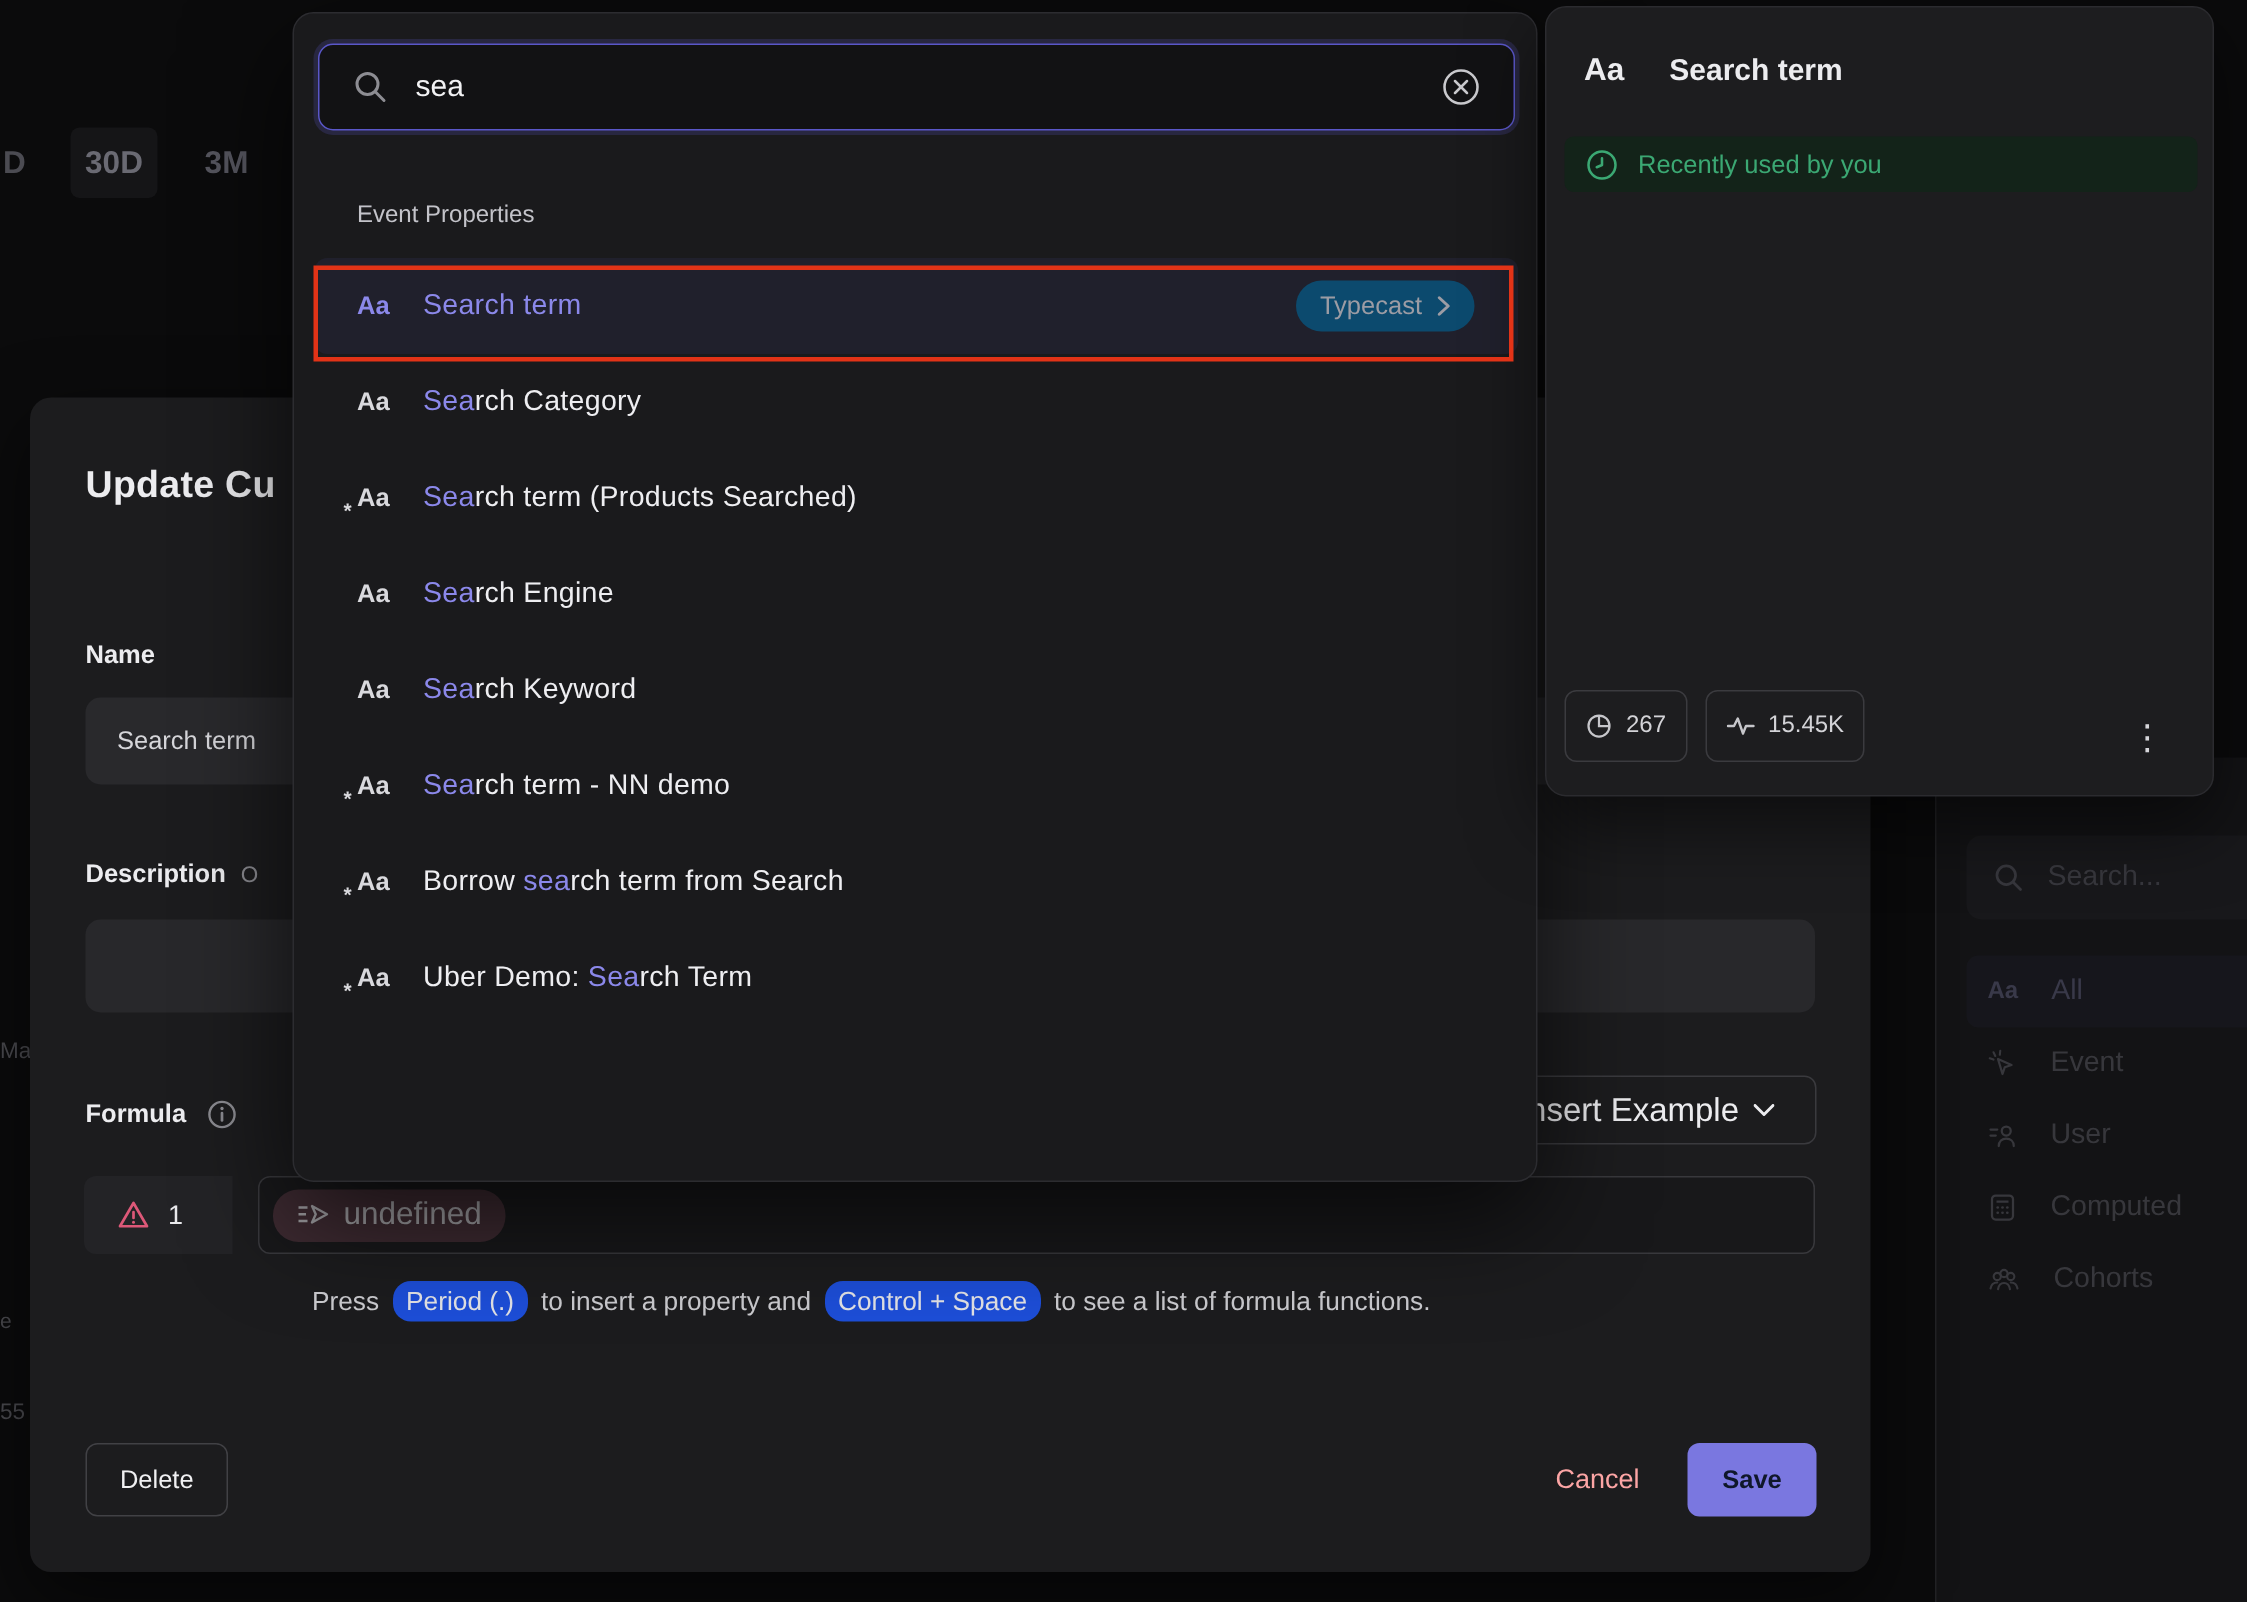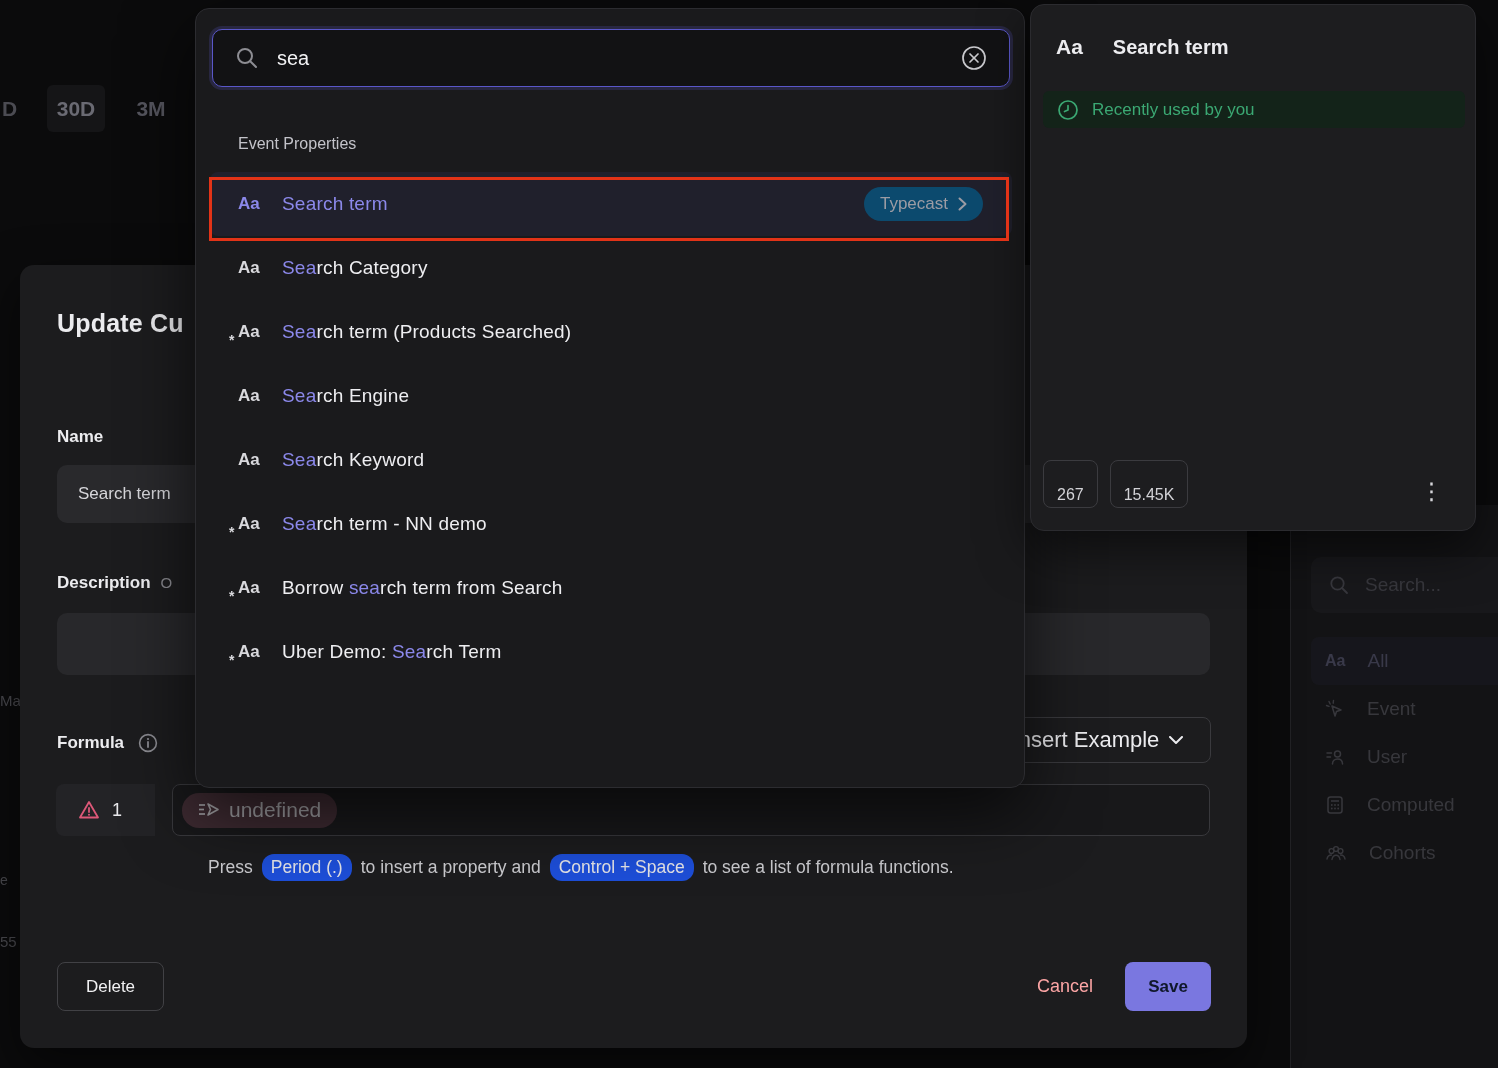--- a/index.html
+++ b/index.html
@@ -64,21 +64,21 @@
   
   .details{left:1030px;top:4px;width:446px;height:527px;background:#1d1d1f;border:1px solid #2b2b2f;
     border-radius:14px;z-index:20;box-shadow:0 18px 50px rgba(0,0,0,.55);}
   .det-title-row{left:25px;top:30px;display:flex;align-items:center;gap:30px;}
   .det-aa{font-size:21px;font-weight:700;}
   .det-title{font-size:20px;font-weight:700;}
   .recent-pill{left:12px;top:86px;width:422px;height:37px;background:#132319;border-radius:6px;
     display:flex;align-items:center;gap:13px;padding:0 14px;color:var(--green,#3ba873);font-size:17px;}
   .stat-row{left:12px;bottom:22px;display:flex;gap:12px;align-items:center;}
   .stat-pill{height:48px;border:1px solid #3b3b3f;border-radius:8px;display:flex;align-items:center;gap:9px;
-    padding:16px 13px;color:#d3d3d7;font-size:16px;flex-direction:column;}
+    padding:16px 13px;color:#d3d3d7;font-size:16px;}
   .kebab{position:absolute;right:32px;bottom:26px;font-size:23px;color:#d6d6da;line-height:26px;cursor:pointer;}
 
   
   .sidebar{left:1290px;top:505px;width:208px;height:563px;background:#131315;border-left:1px solid #222225;z-index:5;}
   .sb-inner{opacity:.55;}
   .sb-search{position:absolute;left:20px;top:52px;width:210px;height:56px;background:#1d1d20;border-radius:10px;
     display:flex;align-items:center;gap:14px;padding:0 18px;}
   .sb-search input{background:transparent;border:none;outline:none;width:120px;color:#8a8a92;font-size:19px;
     font-family:"Liberation Sans",sans-serif;}
   .sb-search input::placeholder{color:#55555e;}
@@ -148,21 +148,21 @@
   </div>
 
   <div class="help abs">
     <span>Press</span>
     <span class="kbd">Period (.)</span>
     <span>to insert a property and</span>
     <span class="kbd">Control + Space</span>
     <span>to see a list of formula functions.</span>
   </div>
 
-  <div class="btn btn-outline abs" style="left:37px;top:697px;width:107px;height:49px;">Delete</div>
+  <div class="btn btn-outline abs" style="left:37px;top:697px;width:95px;height:49px;">Delete</div>
   <div class="abs" style="right:36px;top:697px;height:49px;display:flex;align-items:center;gap:32px;">
     <div class="btn btn-text">Cancel</div>
     <div class="btn btn-save" style="width:86px;height:49px;">Save</div>
   </div>
 </div>
 
 <div class="sidebar abs">
   <div class="sb-inner">
     <div class="sb-search">
       <svg width="20" height="20" viewBox="0 0 20 20">

